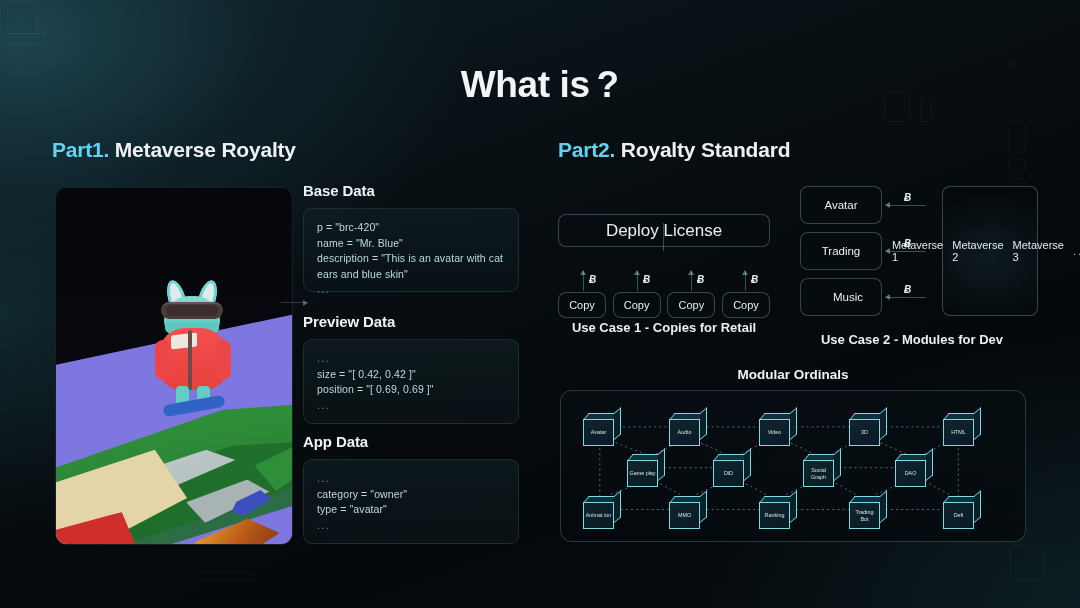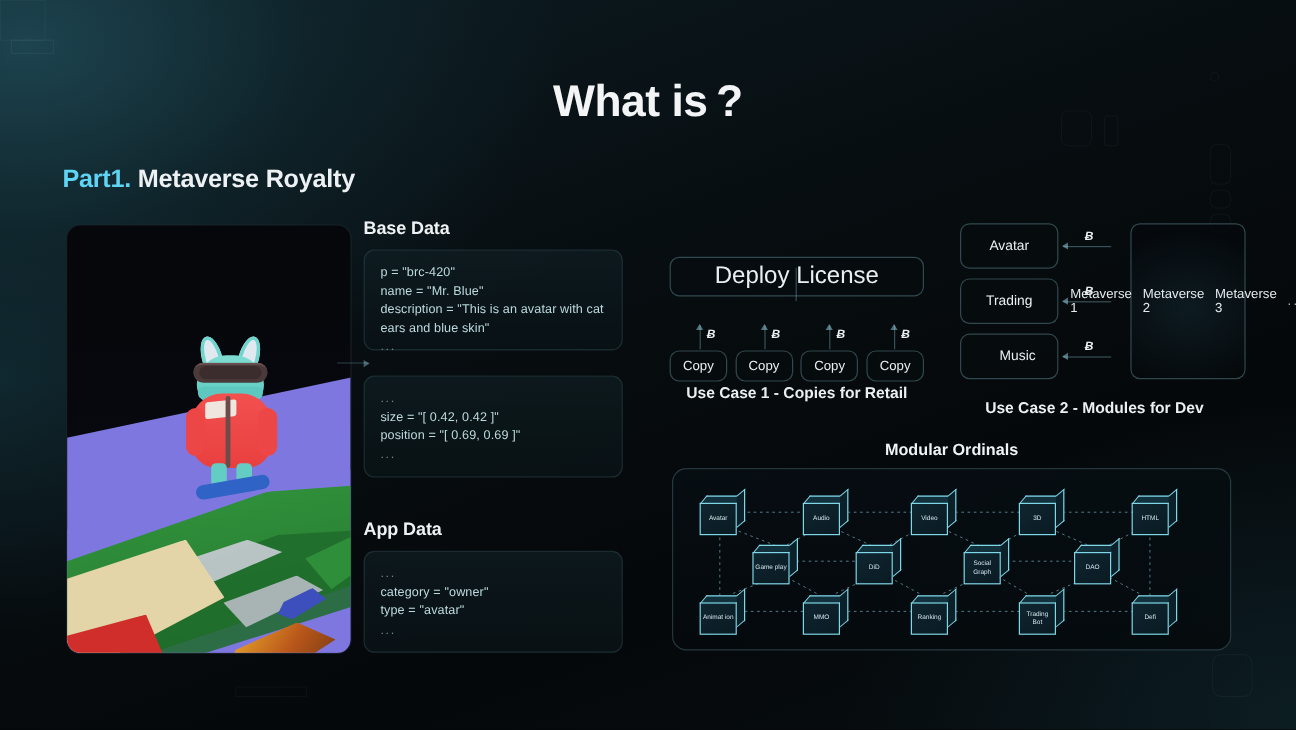--- a/index.html
+++ b/index.html
@@ -271,21 +271,21 @@
   
   .ln-box {
     border: 1px solid rgba(150,215,230,0.30);
     border-radius: 8px;
     background: rgba(6,12,15,0.6);
     display: flex; align-items: center; justify-content: center;
     color: #e9eff1;
   }
   #uc1 { position: absolute; left: 558px; top: 186px; width: 212px; }
   #inscription-box { width: 212px; height: 37px; font-size: 14.5px; }
-  #deploy-box { width: 212px; height: 33px; font-size: 20px; margin-top: 28px; }
+  #deploy-box { width: 212px; height: 33px; font-size: 17px; margin-top: 28px; }
   .vline { position: absolute; background: rgba(150,215,230,0.32); width: 1px; }
   #uc1-vline { left: 663px; top: 223px; height: 28px; }
 
   #copy-row {
     position: absolute; left: 558px; top: 292px;
     width: 212px; display: flex; justify-content: space-between;
   }
   .copy-box { width: 48px; height: 26px; font-size: 11px; }
   .arrow-up {
     position: absolute; width: 1px; height: 20px;
@@ -402,20 +402,24 @@
   <div id="title-row">
     <span class="title-text">What is</span>
     <span class="title-q">?</span>
   </div>
 
   <div class="part-heading" id="part1-heading">
     <span class="num">Part1.</span>
     <span class="name">Metaverse Royalty</span>
   </div>
 
+  <div class="part-heading" id="part2-heading">
+    <span class="num">Part2.</span>
+    <span class="name">Royalty Standard</span>
+  </div>
 
   <div id="avatar-card">
     <div class="av-sky"></div>
     <div class="av-floor2"></div>
     <div class="av-floor"></div>
     <div class="pix grass"></div>
     <div class="pix grass-dark"></div>
     <div class="pix tree-row"></div>
     <div class="pix path"></div>
     <div class="pix path2"></div>
@@ -450,20 +454,21 @@
     <div class="data-title">Base Data</div>
     <div class="code-box">
       <div class="code-line">p = "brc-420"</div>
       <div class="code-line">name = "Mr. Blue"</div>
       <div class="code-line">description = "This is an avatar with cat ears and blue skin"</div>
       <div class="code-line muted">...</div>
     </div>
   </div>
 
   <div class="data-group" id="g-preview">
+    <div class="data-title">Preview Data</div>
     <div class="code-box">
       <div class="code-line muted">...</div>
       <div class="code-line">size = "[ 0.42, 0.42 ]"</div>
       <div class="code-line">position = "[ 0.69, 0.69 ]"</div>
       <div class="code-line muted">...</div>
     </div>
   </div>
 
   <div class="data-group" id="g-app">
     <div class="data-title">App Data</div>

